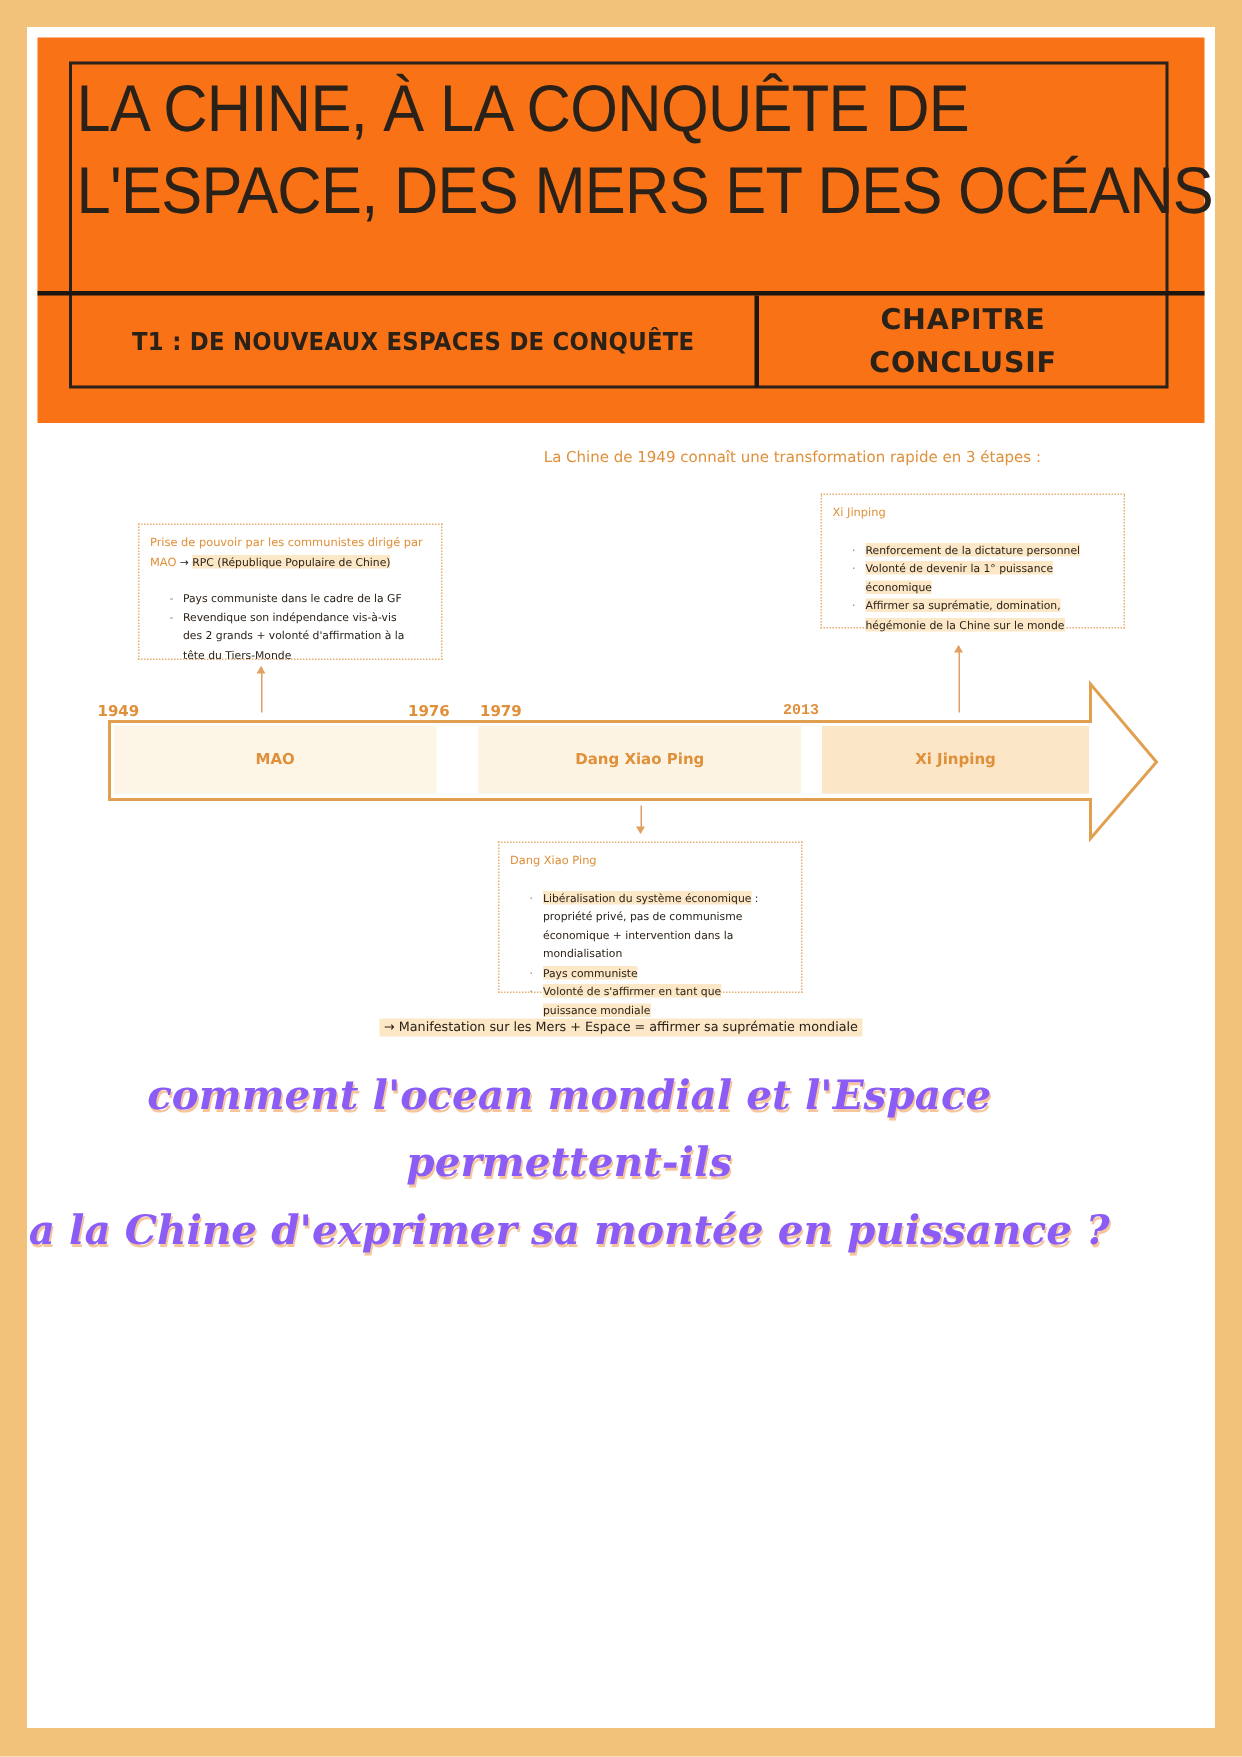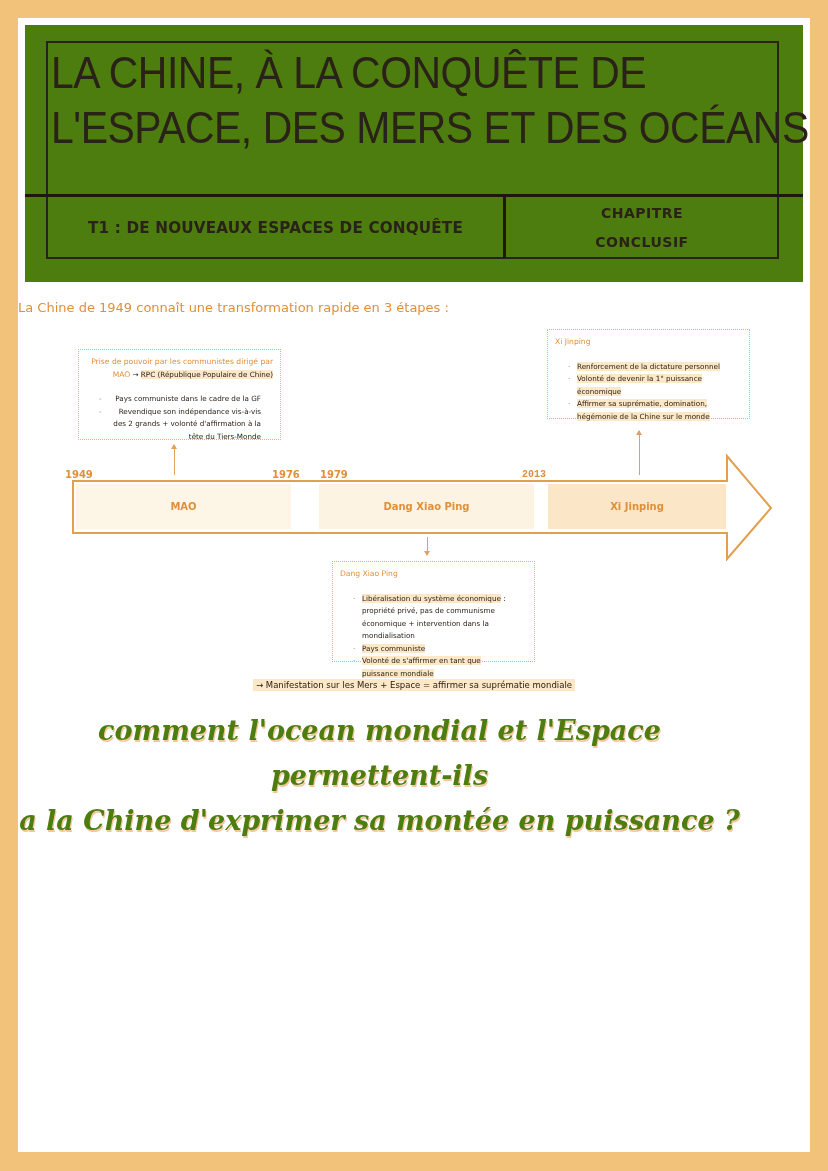--- a/index.html
+++ b/index.html
@@ -1,51 +1,51 @@
 <!DOCTYPE html>
 <html><head>
 <meta charset="utf-8">
 <style>
   html, body { margin:0; padding:0; }
   body { width:828px; height:1171px; background:#F2C27A; position:relative; overflow:hidden; font-family:"DejaVu Sans", sans-serif; }
   .page { position:absolute; left:18px; top:18px; width:792px; height:1134px; background:#ffffff; }
-  .header { position:absolute; left:7px; top:7px; width:778px; height:257px; background:#4d7c0f; }
+  .header { position:absolute; left:7px; top:7px; width:778px; height:257px; background:#f97316; }
   .box { position:absolute; left:21px; top:16px; width:733px; height:218px; border:2.5px solid #2a2118; box-sizing:border-box; }
   .hline { position:absolute; left:0; top:169px; width:778px; height:3px; background:#1d1710; }
   .title { position:absolute; left:26px; top:20px; width:730px; font-family:"Liberation Sans", sans-serif; font-size:44px; line-height:55px; color:#2a2118; letter-spacing:-0.5px; transform:scaleX(0.93); transform-origin:left top; white-space:nowrap; }
   .subtitle { position:absolute; left:23px; top:172px; width:455px; height:60px; display:flex; align-items:center; justify-content:center; font-family:"DejaVu Sans", sans-serif; font-weight:bold; font-size:16.5px; color:#2a2118; letter-spacing:0.2px; transform:scaleX(0.92); }
   .vdiv { position:absolute; left:478px; top:172px; width:3px; height:61px; background:#1d1710; }
-  .chapter { position:absolute; left:481px; top:172px; width:272px; height:61px; display:flex; flex-direction:column; align-items:center; justify-content:center; font-family:"DejaVu Sans", sans-serif; font-weight:bold; font-size:14px; line-height:29px; color:#2a2118; letter-spacing:0.5px;border-radius:24px; }
+  .chapter { position:absolute; left:481px; top:172px; width:272px; height:61px; display:flex; flex-direction:column; align-items:center; justify-content:center; font-family:"DejaVu Sans", sans-serif; font-weight:bold; font-size:19px; line-height:29px; color:#2a2118; letter-spacing:0.5px;border-radius:24px; }
 
-  .intro { position:absolute; left:0; top:282px; width:676px; text-align:left; font-size:13px; color:#E0903A; }
+  .intro { position:absolute; left:0; top:282px; width:676px; text-align:right; font-size:10px; color:#E0903A; }
   .note { position:absolute; border:1.5px dotted #E8B070; box-sizing:border-box; padding:6px 7px; font-size:7.2px; line-height:12.5px; color:#2a2118; }
   .note .head { color:#E0903A; font-size:7.6px; }
   .note ul { list-style:none; margin:12px; padding:0; }
   .note li { position:relative; padding-left:10px; }
   .note li::before { content:"·"; position:absolute; left:1px; color:#888; }
   .hl { background:#FCE7C7; }
-  .note-mao { left:60px; top:331px; width:203px; height:91px;text-align:right; }
+  .note-mao { left:74px; top:331px; width:203px; height:91px; }
   .note-mao li::before { content:"-"; }
   .note-xi { left:529px; top:311px; width:203px; height:90px; }
   .note-deng { left:314px; top:543px; width:203px; height:101px; }
 
   .conn { position:absolute; width:1px; background:#E0A060; }
   .conn-up::before { content:""; position:absolute; left:-3px; top:-1px; border-left:3.5px solid transparent; border-right:3.5px solid transparent; border-bottom:5px solid #E0A060; }
   .conn-down::after { content:""; position:absolute; left:-3px; bottom:-1px; border-left:3.5px solid transparent; border-right:3.5px solid transparent; border-top:5px solid #E0A060; }
 
   .timeline { position:absolute; left:0; top:0; width:792px; height:600px; pointer-events:none; }
   .year { position:absolute; font-size:10px; font-weight:bold; color:#E0903A; }
   .period { position:absolute; display:flex; align-items:center; justify-content:center; font-size:10px; font-weight:bold; color:#E0903A; top:466px; height:45px; }
   .period-mao { left:58px; width:215px; background:#FDF6E6; }
   .period-deng { left:301px; width:215px; background:#FDF3E2; }
   .period-xi { left:530px; width:178px; background:#FCE6C8; }
 
   .manif { position:absolute; left:0; top:662px; width:792px; text-align:center; font-size:8.5px; color:#2a2118; }
   .manif span { background:#FCE7C7; padding:1px 3px; }
-  .question { position:absolute; left:0; top:690px; width:723px; text-align:center; font-family:"DejaVu Serif", serif; font-style:italic; font-weight:bold; font-size:27px; line-height:45px; color:#4d7c0f; text-shadow:1px 2px 0 #F6C59B; letter-spacing:0px; }
+  .question { position:absolute; left:0; top:690px; width:723px; text-align:center; font-family:"DejaVu Serif", serif; font-style:italic; font-weight:bold; font-size:27px; line-height:45px; color:#8b5cf6; text-shadow:1px 2px 0 #F6C59B; letter-spacing:0px; }
 </style>
 </head>
 <body>
 
 <div class="page">
 
   <div class="header">
     <div class="box"></div>
     <div class="hline"></div>
     <div class="title">

